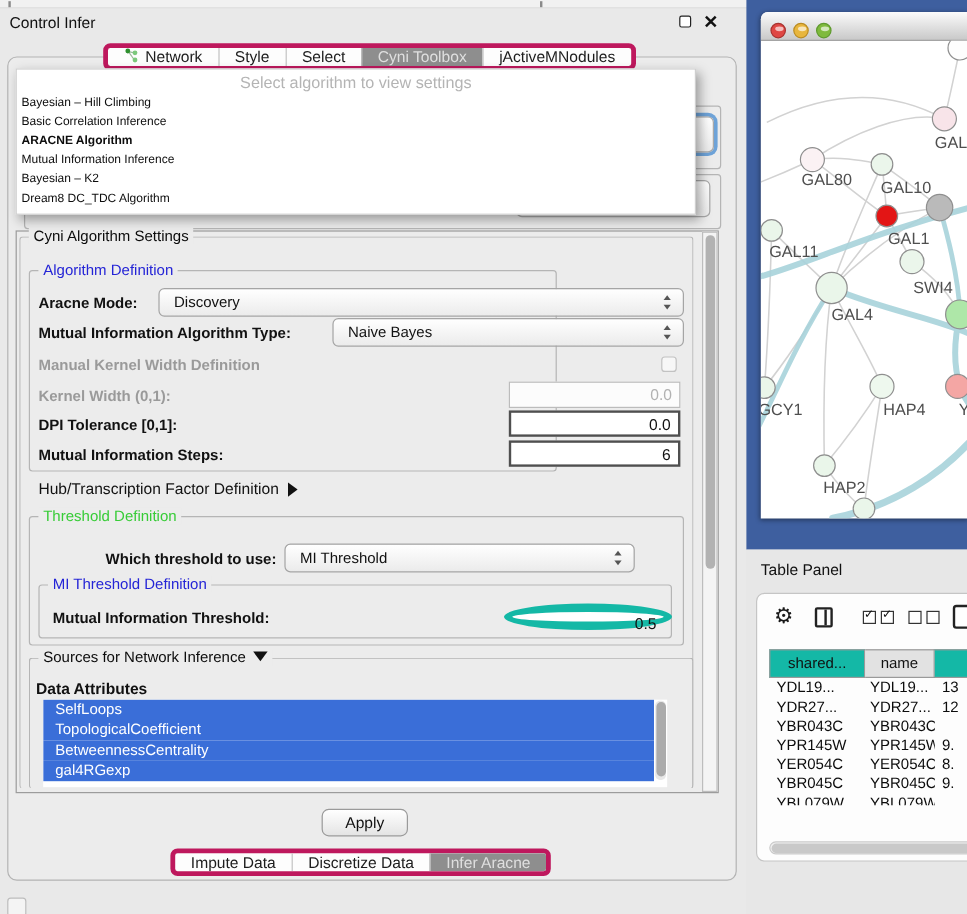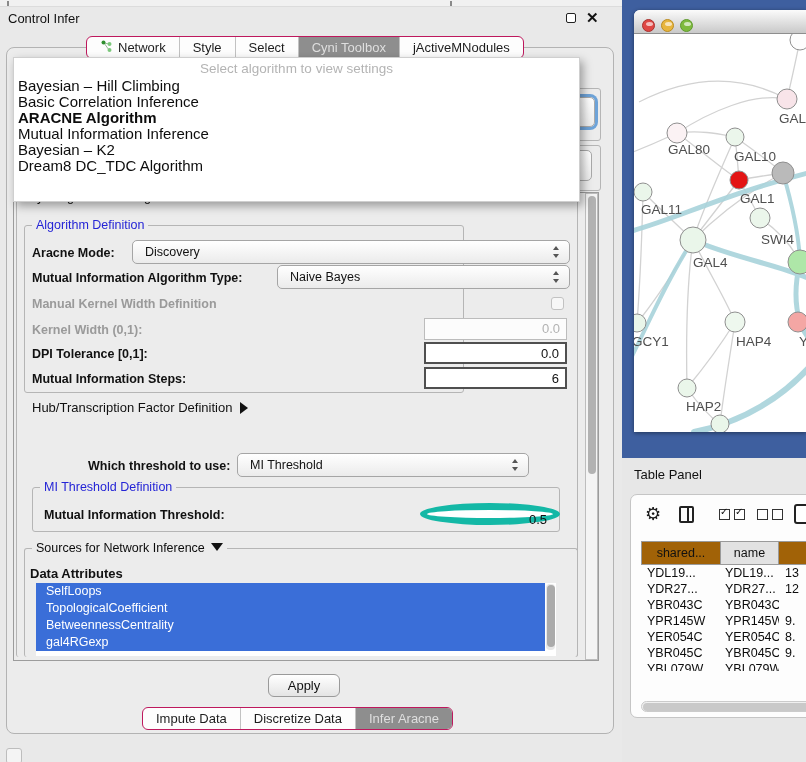--- a/index.html
+++ b/index.html
@@ -14,38 +14,38 @@
   
   #cp-titlebar{left:0;top:8px;width:620px;height:22px;}
   #cp-title{left:8px;top:3px;font-size:13px;color:#111;}
   #float-icon{left:566px;top:5px;width:10px;height:10px;border:1.5px solid #222;border-radius:2px;background:#fff;}
   #close-icon{left:586px;top:1px;font-size:15px;font-weight:bold;color:#111;}
 
   
   #cp-body{left:6px;top:47px;width:608px;height:687px;border:1px solid #b3b3b3;border-radius:8px;background:#ececec;}
 
   
-  .tabbar{display:flex;height:23px;border:1px solid #be185d;border-radius:6px 6px 6px 6px;background:#fdfdfd;overflow:hidden;z-index:5;}
+  .tabbar{display:flex;height:23px;border:4px solid #be185d;border-radius:6px 6px 6px 6px;background:#fdfdfd;overflow:hidden;z-index:5;}
   .tab{display:flex;align-items:center;gap:5px;padding:0 13px;font-size:13px;color:#1d1d1d;border-left:1px solid #c2c2c2;white-space:nowrap;}
   .tab:first-child{border-left:none;}
   .tab.sel{background:#8e8e8e;color:#dfdfdf;}
   #top-tabs{left:86px;top:36px;}
   #bottom-tabs{left:142px;top:707px;}
   .net-ico{display:inline-block;width:13px;height:13px;}
 
   
   .ghost-group{border:1px solid #b5b5b5;border-radius:3px;background:#ececec;z-index:8;}
   .ghost-combo{background:linear-gradient(#ffffff,#ececec);border:1px solid #a9a9a9;border-radius:5px;z-index:9;}
   .focusring{box-shadow:0 0 0 3px #6ea3d8;}
 
   
-  #algo-popup{left:13px;top:57px;width:567px;height:145px;background:#ffffff;border:1px solid #cfcfcf;
+  #algo-popup{left:13px;top:57px;width:567px;height:122px;background:#ffffff;border:1px solid #cfcfcf;
     box-shadow:3px 4px 9px rgba(0,0,0,0.35);z-index:50;}
   #algo-placeholder{left:0;top:3px;width:100%;text-align:center;font-size:13.5px;color:#b4b4b4;}
-  .algo-item{height:16px;line-height:16px;padding-left:4px;font-size:15px;color:#0d0d0d;}
+  .algo-item{height:16px;line-height:16px;padding-left:4px;font-size:10px;color:#0d0d0d;}
   .algo-item.bold{font-weight:bold;}
 
   
   #settings-box{left:13px;top:192px;width:586px;height:469px;border:1px solid #9c9c9c;background:#ececec;z-index:20;}
   #v-scroll{left:585px;top:193px;width:13px;height:467px;background:#f4f4f4;border:1px solid #bdbdbd;z-index:22;}
   #v-thumb{left:1.5px;top:2px;width:8px;height:278px;background:#b2b2b2;border-radius:4px;}
 
   .group{border:1px solid #b5b5b5;border-radius:3px;z-index:21;}
   .gtitle{position:absolute;top:-8px;left:7px;background:#ececec;padding:0 4px;font-size:12.5px;white-space:nowrap;}
   .t-black{color:#0c0c0c;} .t-blue{color:#2424d6;} .t-green{color:#37cc37;}
@@ -97,21 +97,21 @@
   .cb-pair{display:flex;gap:4px;}
   #cb-checked{left:88px;top:14px;} #cb-unchecked{left:126px;top:14px;}
   .cb{width:9px;height:9px;border:1.5px solid #333;background:#fff;position:relative;}
   .cb.on::after{content:"✓";position:absolute;left:0px;top:-4px;font-size:10px;color:#111;}
   #partial-icon{left:163px;top:9px;width:20px;height:20px;border:2px solid #222;border-radius:3px;background:#fff;}
 
   #tbl-head{left:10px;top:46px;height:24px;display:flex;z-index:2;}
   .th{border:1px solid #9a9a9a;border-left:none;background:#e2e2e2;font-size:12.5px;color:#111;
       display:flex;align-items:center;justify-content:center;box-sizing:border-box;}
   .th:first-child{border-left:1px solid #9a9a9a;}
-  .th.hl{background:#a16207;}
+  .th.hl{background:#14b8a6;}
   #tbl-rows{left:10px;top:70px;width:180px;height:106px;overflow:hidden;font-size:12.5px;color:#0c0c0c;}
   .tr{display:flex;height:16px;line-height:16px;}
   .td{overflow:hidden;white-space:nowrap;}
   .td.c1{width:80px;padding-left:6px;box-sizing:border-box;}
   .td.c2{width:58px;padding-left:4px;box-sizing:border-box;}
   .td.c3{width:40px;padding-left:6px;box-sizing:border-box;}
   #h-scroll{left:10px;top:206px;width:178px;height:11px;background:#f0f0f0;border:1px solid #cbcbcb;border-radius:6px;}
   #h-thumb{left:1px;top:0.5px;width:172px;height:8px;background:#c9c9c9;border-radius:4px;}
 </style>
 </head>
@@ -208,20 +208,23 @@
   <div class="tfield dis abs" style="left:424px;top:318px;width:143px;height:22px;">0.0</div>
   <div class="lbl abs" style="left:32px;top:347px;">DPI Tolerance [0,1]:</div>
   <div class="tfield abs" style="left:424px;top:342px;width:143px;height:22px;">0.0</div>
   <div class="lbl abs" style="left:32px;top:372px;">Mutual Information Steps:</div>
   <div class="tfield abs" style="left:424px;top:367px;width:143px;height:22px;">6</div>
 
   <div class="lbl abs" style="left:32px;top:400px;font-weight:500;font-size:13px;z-index:23;">
     <span>Hub/Transcription Factor Definition</span><span class="tri-right"></span>
   </div>
 
+  <div class="group abs" style="left:24px;top:430px;width:546px;height:108px;">
+    <span class="gtitle t-green">Threshold Definition</span>
+  </div>
   <div class="lbl abs" style="left:88px;top:459px;">Which threshold to use:</div>
   <div class="combo abs" style="left:237px;top:453px;width:292px;height:24px;">
     <span>MI Threshold</span>
     <span class="spin">
         <i class="u"></i>
         <i class="d"></i>
       </span>
   </div>
   <div class="group abs" style="left:32px;top:487px;width:528px;height:45px;">
     <span class="gtitle t-blue">MI Threshold Definition</span>

